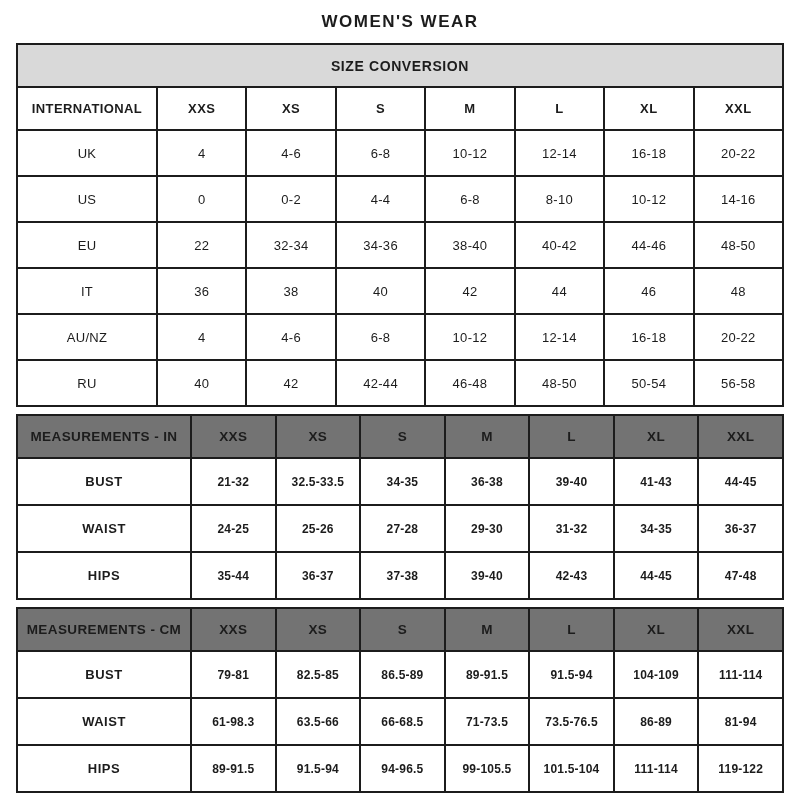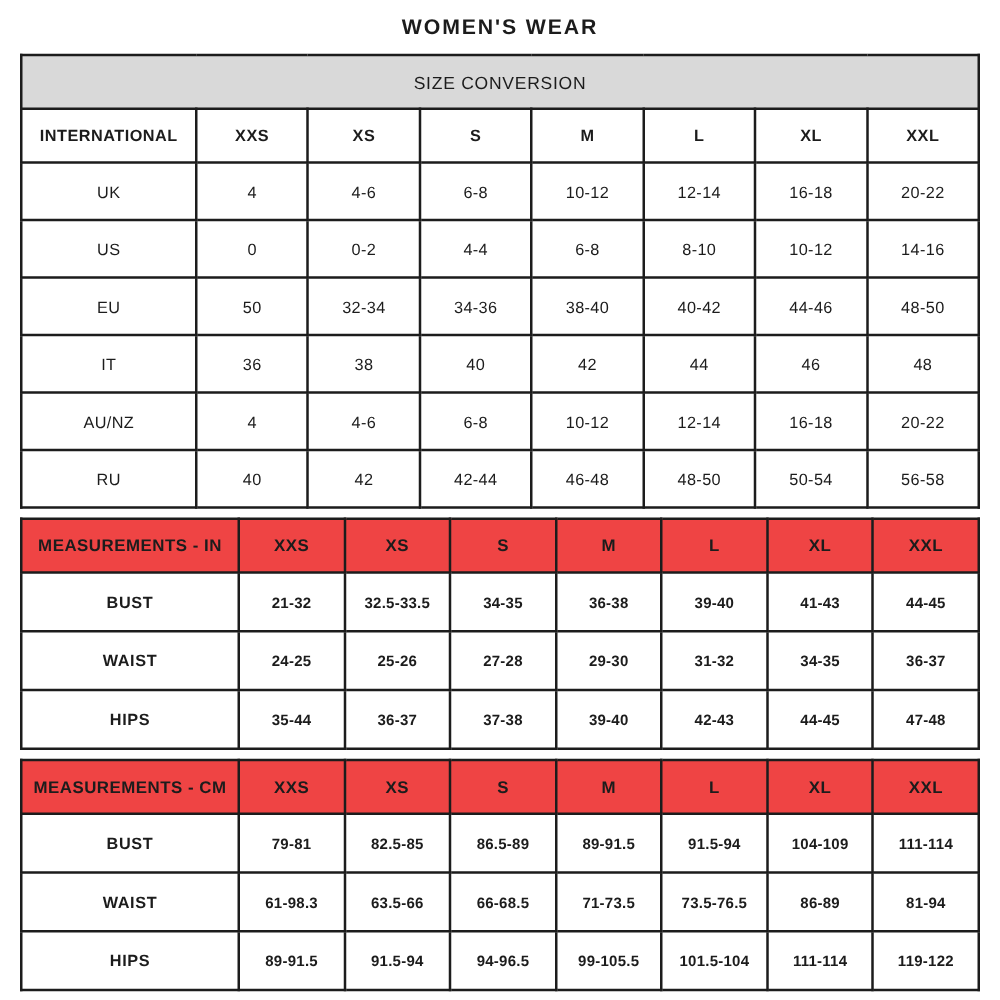--- a/index.html
+++ b/index.html
@@ -2,27 +2,27 @@
 <html><head>
 <meta charset="utf-8">
 <style>
   html,body{margin:0;padding:0;background:#ffffff;}
   body{width:800px;height:800px;font-family:"Liberation Sans",sans-serif;color:#1c1c1c;-webkit-font-smoothing:antialiased;}
   .page{width:768px;margin:0 auto;padding-top:8px;}
   .title{text-align:center;font-size:17px;font-weight:700;letter-spacing:1.5px;margin:4px 0 11px 0;color:#1c1c1c;}
   table{width:100%;border-collapse:collapse;table-layout:fixed;}
   td{border:2px solid #1c1c1c;text-align:center;vertical-align:middle;padding:0;}
   
-  .tbl-sc .banner td{background:#d9d9d9;font-weight:400;font-size:14px;letter-spacing:.6px;height:41px;}
+  .tbl-sc .banner td{background:#d9d9d9;font-weight:700;font-size:14px;letter-spacing:.6px;height:41px;}
   .tbl-sc .hdr td{height:41px;font-size:13px;font-weight:600;letter-spacing:.4px;background:#ffffff;}
   .tbl-sc .data td{height:44px;font-size:13px;font-weight:400;letter-spacing:.3px;}
   .col-label-sc{width:140px;}
   
   .tbl-m{margin-top:7px;}
-  .tbl-m .hdr td{background:#ef4444;height:41px;font-size:13.5px;font-weight:700;letter-spacing:.4px;}
+  .tbl-m .hdr td{background:#737373;height:41px;font-size:13.5px;font-weight:700;letter-spacing:.4px;}
   .tbl-m .data td{height:45px;font-size:12px;font-weight:600;letter-spacing:.2px;background:#ffffff;}
   .tbl-m .data td.rowlabel{font-size:13px;letter-spacing:.5px;}
   .col-label-m{width:174px;}
 </style>
 </head>
 <body>
 
 <div class="page">
 
   <div class="title">WOMEN'S WEAR</div>
@@ -67,21 +67,21 @@
       <td>0</td>
       <td>0-2</td>
       <td>4-4</td>
       <td>6-8</td>
       <td>8-10</td>
       <td>10-12</td>
       <td>14-16</td>
     </tr>
     <tr class="data">
       <td>EU</td>
-      <td>50</td>
+      <td>22</td>
       <td>32-34</td>
       <td>34-36</td>
       <td>38-40</td>
       <td>40-42</td>
       <td>44-46</td>
       <td>48-50</td>
     </tr>
     <tr class="data">
       <td>IT</td>
       <td>36</td>

